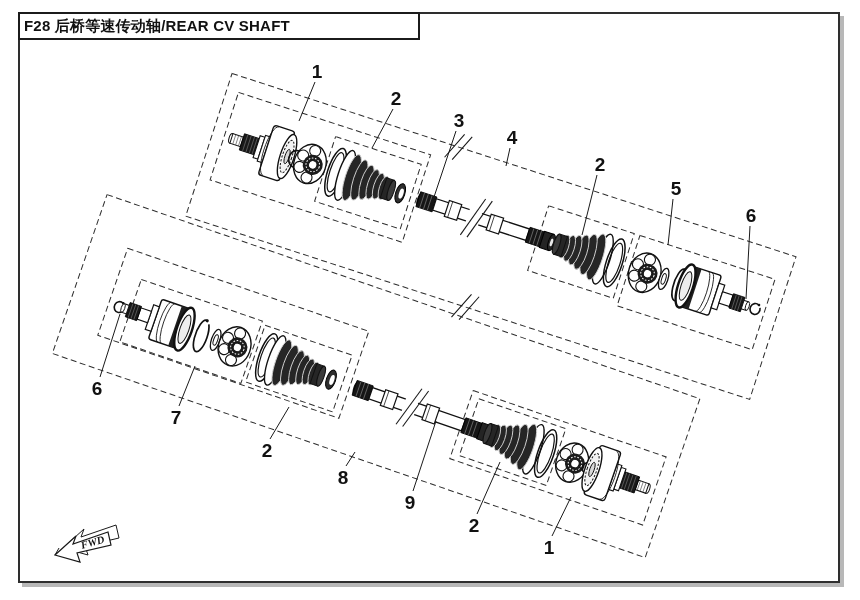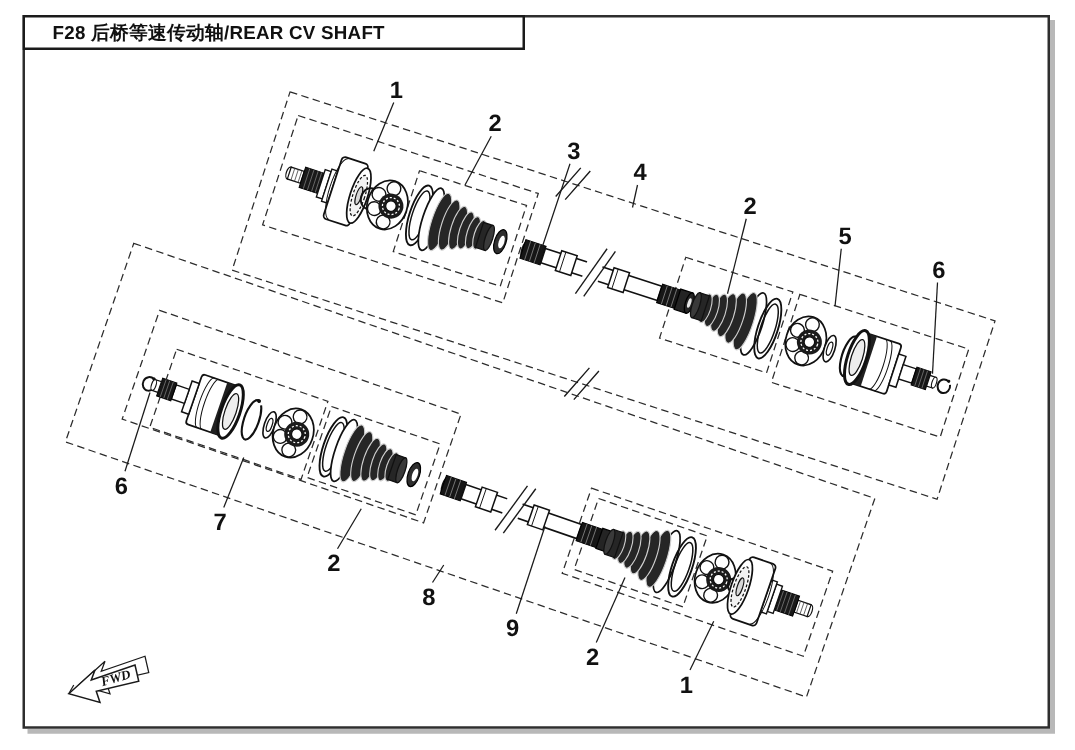--- a/index.html
+++ b/index.html
@@ -2,21 +2,21 @@
 <html><head>
 <meta charset="utf-8">
 <style>
   html,body{margin:0;padding:0;background:#fff;}
   .page{position:relative;width:860px;height:600px;background:#fff;overflow:hidden;
         font-family:"Liberation Sans", sans-serif;}
   .border-frame{position:absolute;left:18px;top:12px;width:822px;height:571px;
         border:2px solid #2e2e2e;box-shadow:4px 4px 0 #b8b8b8;box-sizing:border-box;}
   .title-box{position:absolute;left:18px;top:12px;width:402px;height:28px;
         border:2px solid #1b1b1b;box-sizing:border-box;background:#fff;
-        display:flex;align-items:center;padding-left:22px;}
+        display:flex;align-items:center;padding-left:4px;}
   .title-text{font-size:15px;font-weight:700;color:#111;letter-spacing:0.2px;white-space:nowrap;}
   svg{position:absolute;left:0;top:0;}
   svg text.callout{font-family:"Liberation Sans", sans-serif;font-size:19px;font-weight:700;fill:#111;}
   svg text.fwd{font-family:"Liberation Serif", serif;font-size:10.5px;font-weight:700;font-style:italic;fill:#111;}
   .dashrect{fill:none;stroke:#2c2c2c;stroke-width:1;stroke-dasharray:6,3.5;}
   .leader{stroke:#1a1a1a;stroke-width:1;fill:none;}
   .brk{stroke:#1a1a1a;stroke-width:1.1;fill:none;}
 </style>
 </head>
 <body>

